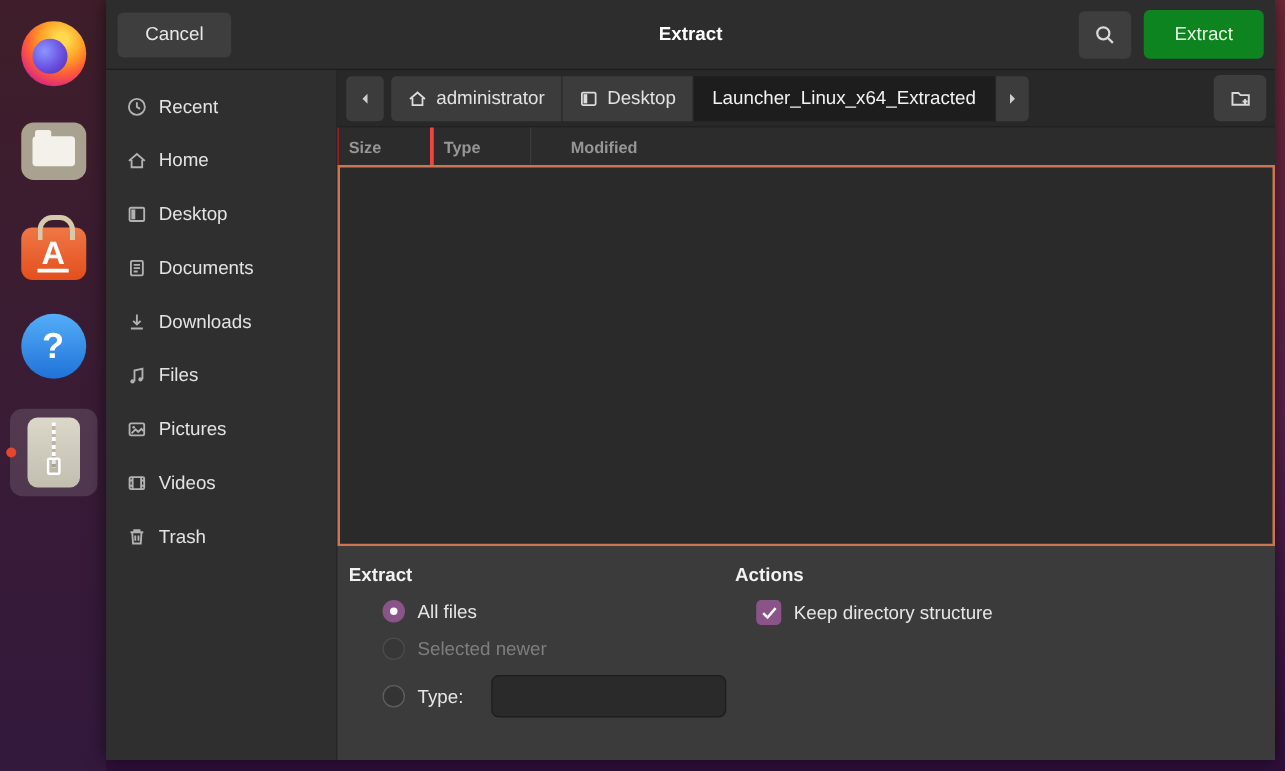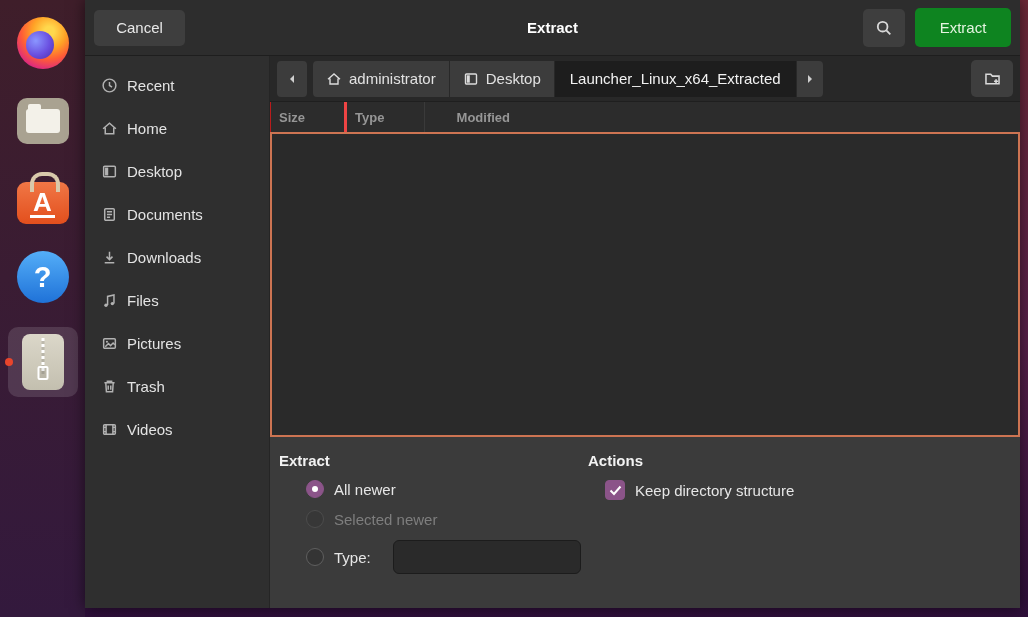--- a/index.html
+++ b/index.html
@@ -200,34 +200,34 @@
               <rect x="2.5" y="3.5" width="11" height="9" rx="1"></rect>
               <circle cx="5.6" cy="6.4" r="1" fill="#b2b2b2" stroke="none"></circle>
               <path d="M4 11l3-3 2 2 2.4-2.4 1.6 1.6"></path>
             </svg>
           </span>
         <span>Pictures</span>
       </div>
       <div class="side-item">
         <span>
             <svg width="17" height="17" viewBox="0 0 16 16" fill="none" stroke="#b2b2b2" stroke-width="1.4">
+              <rect x="2.5" y="3.5" width="11" height="9" rx="1"></rect>
+              <path d="M4.8 3.5v9M11.2 3.5v9M2.5 6h2.3M2.5 10h2.3M11.2 6h2.3M11.2 10h2.3"></path>
+            </svg>
+          </span>
+        <span>Videos</span>
+      </div>
+      <div class="side-item">
+        <span>
+            <svg width="17" height="17" viewBox="0 0 16 16" fill="none" stroke="#b2b2b2" stroke-width="1.4">
               <path d="M3.2 4.5h9.6M6 4.5V3h4v1.5M4.5 4.5l.6 8.5h5.8l.6-8.5"></path>
               <path d="M6.8 7v4M9.2 7v4"></path>
             </svg>
           </span>
         <span>Trash</span>
-      </div>
-      <div class="side-item">
-        <span>
-            <svg width="17" height="17" viewBox="0 0 16 16" fill="none" stroke="#b2b2b2" stroke-width="1.4">
-              <rect x="2.5" y="3.5" width="11" height="9" rx="1"></rect>
-              <path d="M4.8 3.5v9M11.2 3.5v9M2.5 6h2.3M2.5 10h2.3M11.2 6h2.3M11.2 10h2.3"></path>
-            </svg>
-          </span>
-        <span>Videos</span>
       </div>
     </div>
 
     <div class="main">
       <div class="pathbar">
         <button class="nav-btn">
           <span>
               <svg width="12" height="12" viewBox="0 0 12 12">
                 <path d="M8 2 4 6l4 4z" fill="#cfcfcf"></path>
               </svg>
@@ -277,21 +277,21 @@
         <div class="col col-modified">Modified</div>
       </div>
 
       <div class="filelist"></div>
 
       <div class="options">
         <div class="group group-extract">
           <div class="gtitle">Extract</div>
           <div class="opt-row">
             <span class="radio checked"></span>
-            <span>All newer</span>
+            <span>All files</span>
           </div>
           <div class="opt-row">
             <span class="radio disabled"></span>
             <span class="dim">Selected newer</span>
           </div>
           <div class="opt-row">
             <span class="radio"></span>
             <span>Type:</span>
             <input class="files-input" type="text" value="" style="">
           </div>

